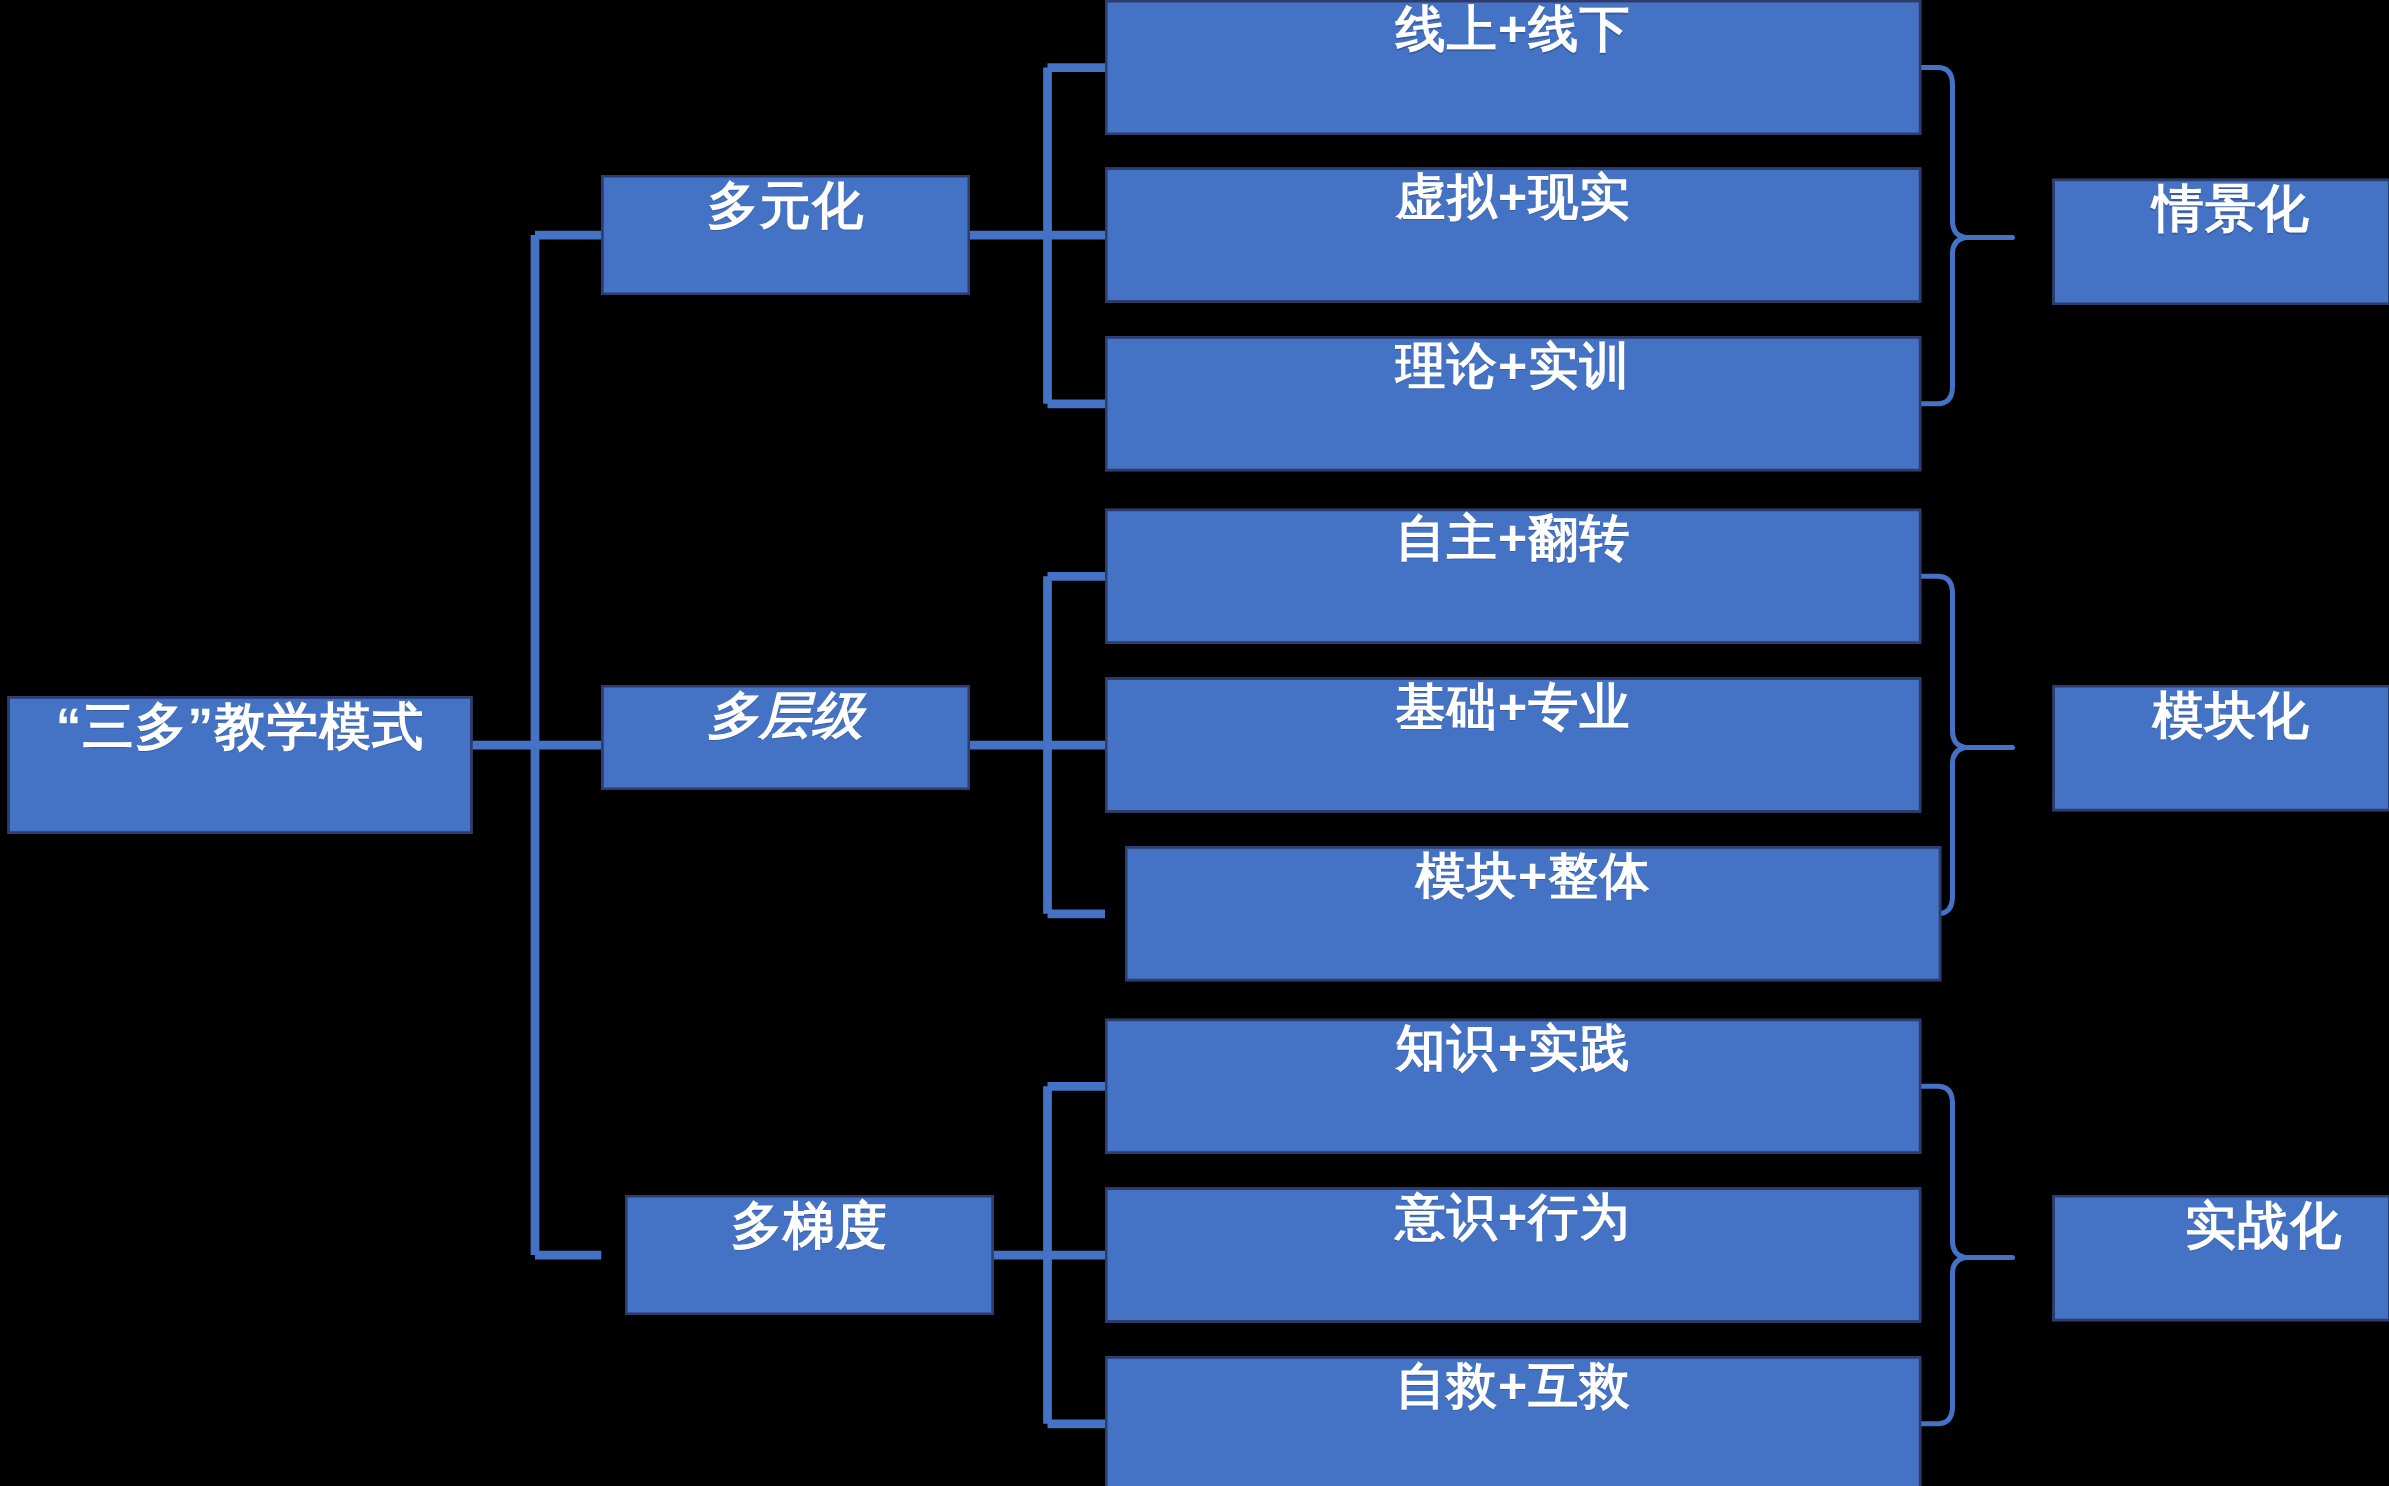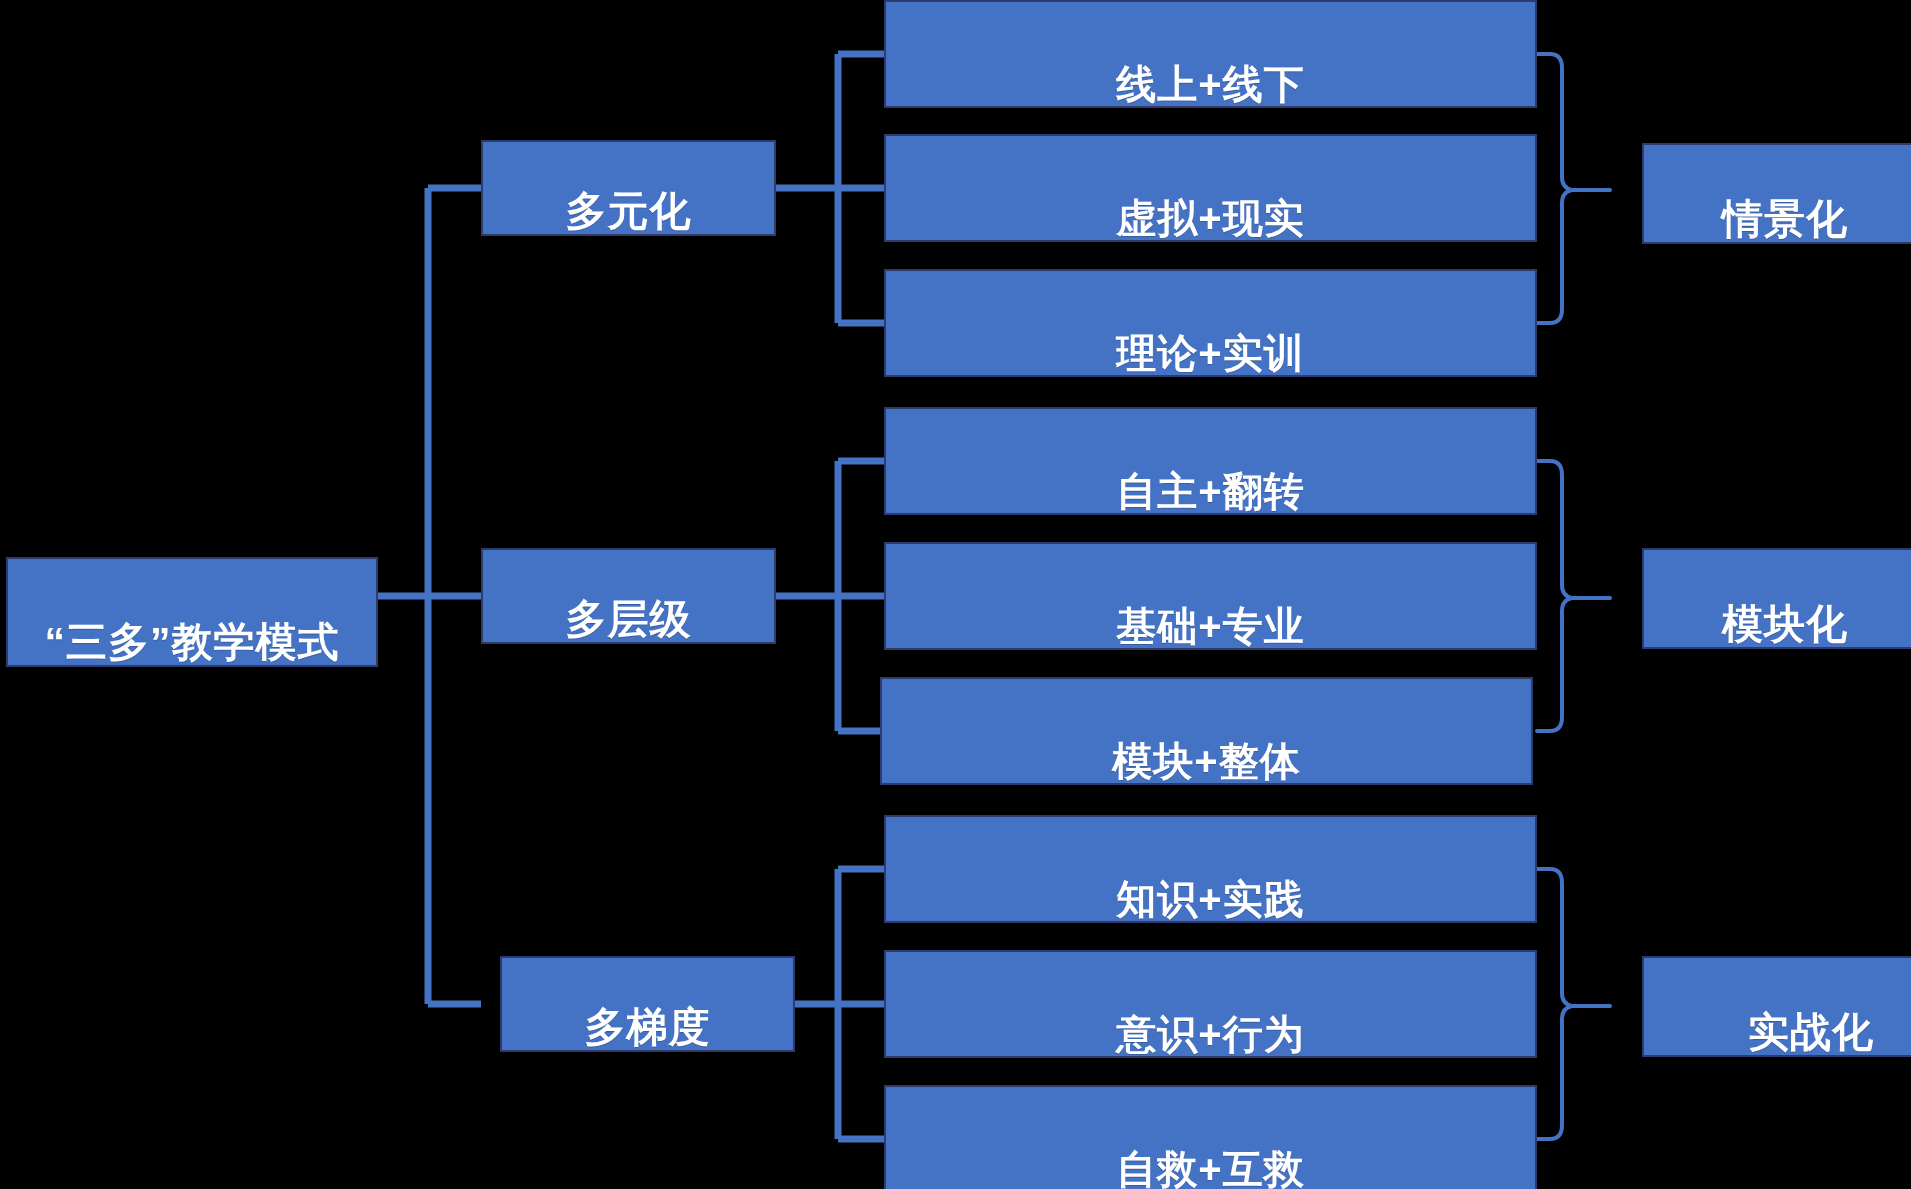--- a/index.html
+++ b/index.html
@@ -14,21 +14,21 @@
     background:#000000;
     overflow:hidden;
   }
   .node{
     position:absolute;
     box-sizing:border-box;
     background:#4472C4;
     border:2px solid #2F3B6B;
     color:#FFFFFF;
     display:flex;
-    align-items:flex-end;
+    align-items:flex-start;
     justify-content:center;
     text-align:center;
     font-weight:bold;
     letter-spacing:1px;
     line-height:1.1;
     text-shadow:0 1px 0 rgba(0,0,0,0.18);
     white-space:nowrap;
   }
   .node.root{font-size:41px;}
   .node.lvl2{font-size:41px;}
@@ -100,21 +100,21 @@
     <path class="brace" d="M 1572 1006 L 1610 1006"></path>
   </svg>
 
   <div class="node root" style="left:6px; top:541px; width:372px; height:110px;margin-top:16px;">
     <span>“三多”教学模式</span>
   </div>
 
   <div class="node lvl2" style="left:481px; top:140px; width:295px; height:96px;">
     <span>多元化</span>
   </div>
-  <div class="node lvl2" style="left:481px; top:548px; width:295px; height:96px;">
+  <div class="node lvl2" style="left:481px; top:548px; width:295px; height:84px;font-style:italic;">
     <span>多层级</span>
   </div>
   <div class="node lvl2" style="left:481px; top:956px; width:295px; height:96px;margin-left:19px;">
     <span>多梯度</span>
   </div>
 
   <div class="node leaf" style="left:884px; top:0px; width:653px; height:108px;">
     <span>线上+线下</span>
   </div>
   <div class="node leaf" style="left:884px; top:134px; width:653px; height:108px;">
@@ -123,21 +123,21 @@
   <div class="node leaf" style="left:884px; top:269px; width:653px; height:108px;">
     <span>理论+实训</span>
   </div>
 
   <div class="node leaf" style="left:884px; top:407px; width:653px; height:108px;">
     <span>自主+翻转</span>
   </div>
   <div class="node leaf" style="left:884px; top:542px; width:653px; height:108px;">
     <span>基础+专业</span>
   </div>
-  <div class="node leaf" style="left:880px; top:677px; width:653px; height:108px;">
+  <div class="node leaf" style="left:900px; top:677px; width:653px; height:108px;">
     <span>模块+整体</span>
   </div>
 
   <div class="node leaf" style="left:884px; top:815px; width:653px; height:108px;">
     <span>知识+实践</span>
   </div>
   <div class="node leaf" style="left:884px; top:950px; width:653px; height:108px;">
     <span>意识+行为</span>
   </div>
   <div class="node leaf" style="left:884px; top:1085px; width:653px; height:108px;">

